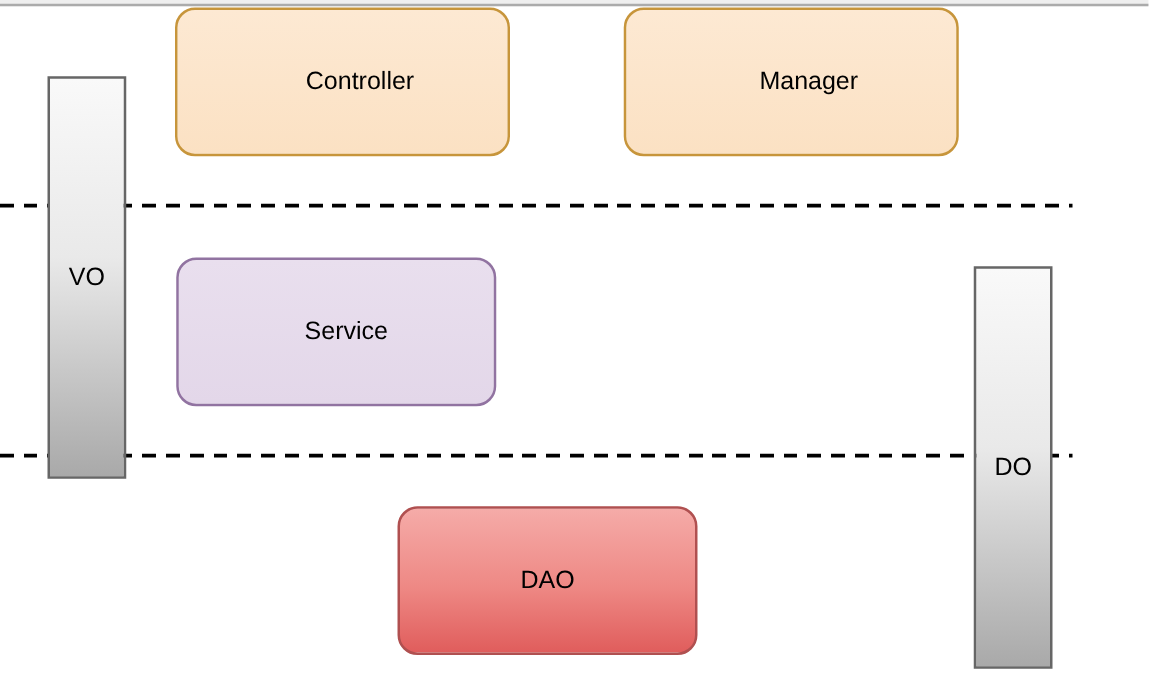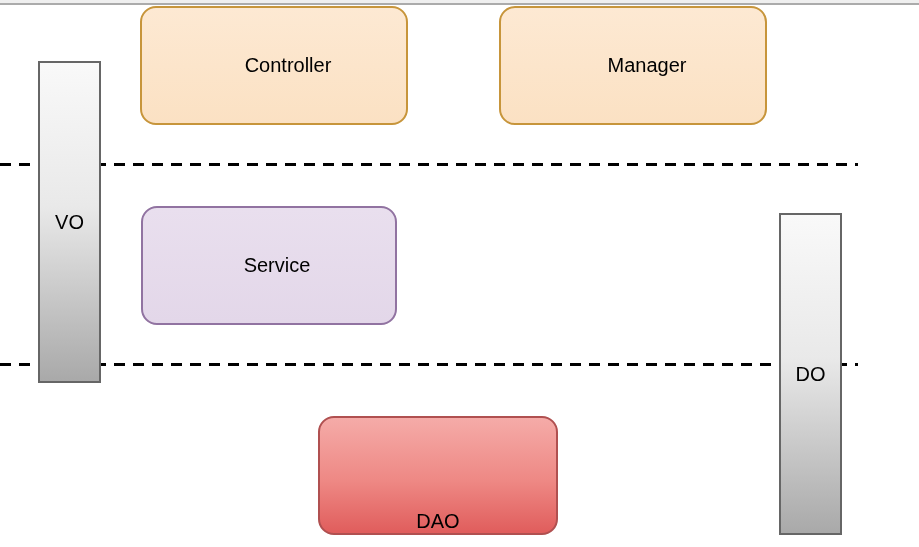--- a/index.html
+++ b/index.html
@@ -76,21 +76,21 @@
     border: 2px solid #9173a1;
   }
   .node.red {
     background: linear-gradient(180deg, #f5aba8 0%, #ee8884 55%, #e05d5c 100%);
     border: 2px solid #b05050;
   }
   .node.controller { left: 140px; top: 6px;   }
   .node.tservice   { left: 499px; top: 6px;   }
   .node.service    { left: 141px; top: 206px; padding-left: 16px; }
   .node.manager    { left: 500px; top: 206px; }
-  .node.dao        { left: 318px; top: 416px; align-items: flex-end; }
+  .node.dao        { left: 318px; top: 405px; }
 </style>
 </head>
 <body>
 
 <div class="canvas">
 
   <div class="top-strip"></div>
 
   <div class="dash-line first"></div>
   <div class="dash-line second"></div>

